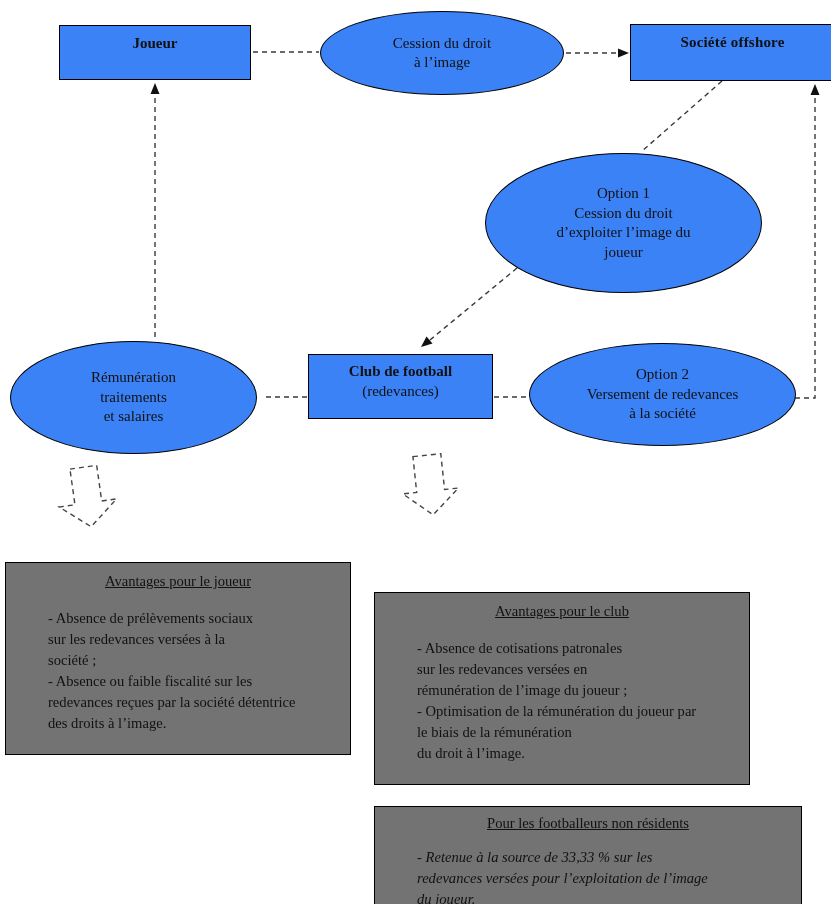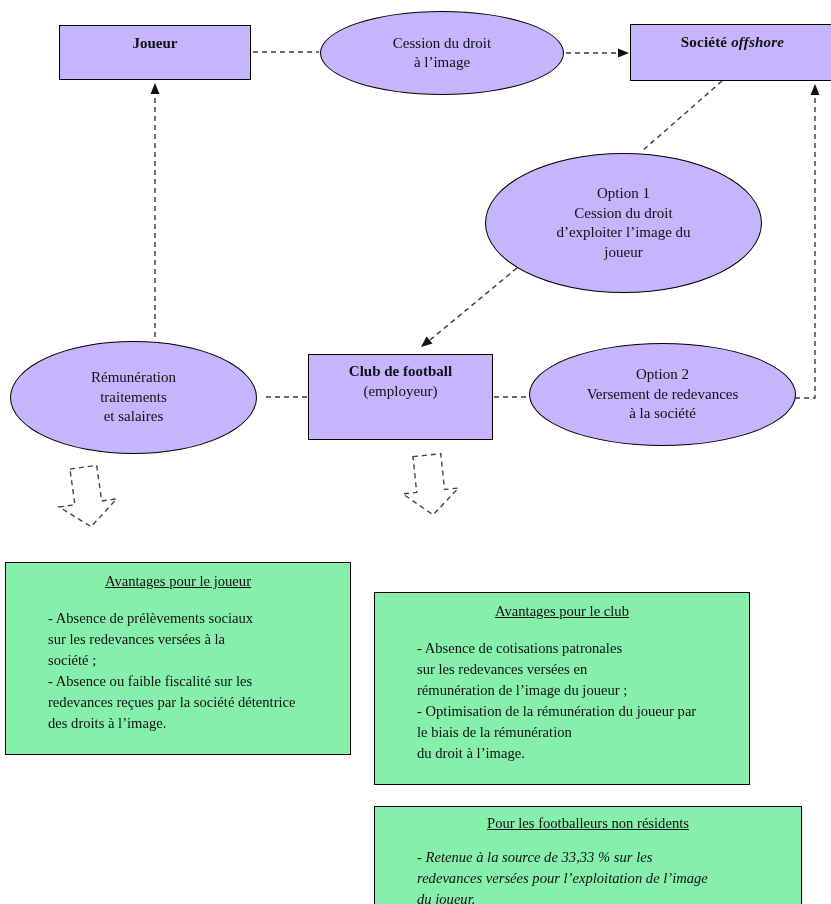--- a/index.html
+++ b/index.html
@@ -5,34 +5,34 @@
   html,body { margin:0; padding:0; background:#ffffff; }
   .page {
     position:relative; width:831px; height:904px; background:#ffffff;
     font-family:"Liberation Serif","DejaVu Serif",serif; color:#111;
     overflow:hidden;
   }
   * { box-sizing:border-box; }
   svg.connectors { position:absolute; left:0; top:0; width:831px; height:904px; }
 
   .node {
-    position:absolute; background:#c4b5fd; display:flex; flex-direction:column;
+    position:absolute; background:#3b82f6; display:flex; flex-direction:column;
     align-items:center; justify-content:center; text-align:center;
     font-size:15px; line-height:19.5px; white-space:pre-line;
   }
   .rect { border:1.6px solid #000; }
   .ellipse { border:1.4px solid #000; border-radius:50%; }
   .top-label { justify-content:flex-start; padding-top:8px; font-weight:bold; }
   #societe-box { letter-spacing:.2px; }
-  #societe-box .it { font-style:italic; }
+  #societe-box .it { }
   #club-box { justify-content:flex-start; padding-top:7px; }
   .club-title { font-weight:bold; }
 
   .note {
-    position:absolute; border:1.5px solid #000; background:#86efac;
+    position:absolute; border:1.5px solid #000; background:#737373;
     font-size:14.6px; line-height:21px;
   }
   .note-title { text-align:center; text-decoration:underline; margin-top:8px; }
   .note-body { white-space:pre-line; margin:16px 8px 0 42px; }
   #note-nonres .note-title { margin-top:6px; }
   #note-nonres .note-body { margin-top:13px;font-style:italic; }
 </style>
 </head>
 <body>
 
@@ -78,23 +78,23 @@
 d’exploiter l’image du
 joueur</span>
   </div>
 
   <div class="node ellipse" id="remuneration-ellipse" style="left:10px; top:341px; width:247px; height:113px;text-align:center;">
     <span>Rémunération
 traitements
 et salaires</span>
   </div>
 
-  <div class="node rect" id="club-box" style="left:308px; top:354px; width:185px; height:86px;">
+  <div class="node rect" id="club-box" style="left:308px; top:354px; width:185px; height:65px;">
     <span class="club-title">Club de football</span>
-    <span class="club-sub">(employeur)</span>
+    <span class="club-sub">(redevances)</span>
   </div>
 
   <div class="node ellipse" id="option2-ellipse" style="left:529px; top:343px; width:267px; height:103px;">
     <span>Option 2
 Versement de redevances
 à la société</span>
   </div>
 
   <div class="note" id="note-joueur" style="left:5px; top:562px; width:346px; height:193px;">
     <div class="note-title">Avantages pour le joueur</div>

